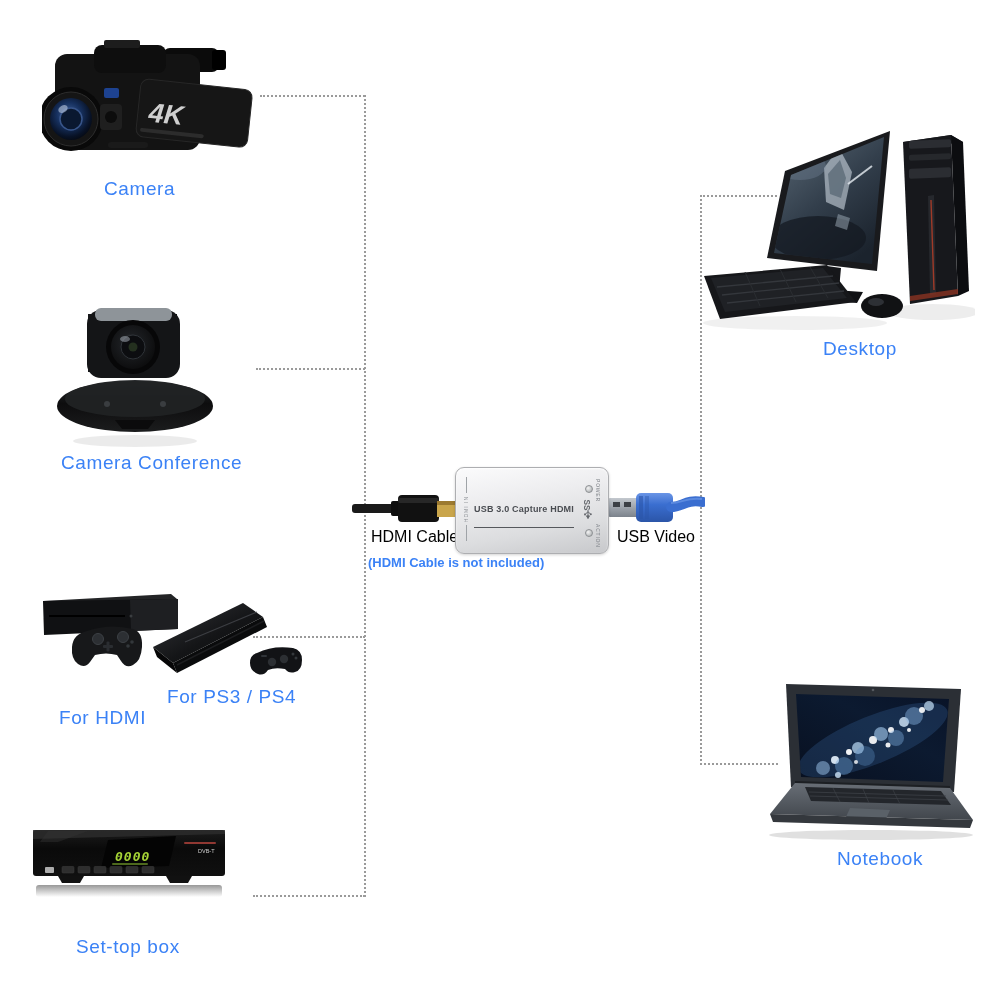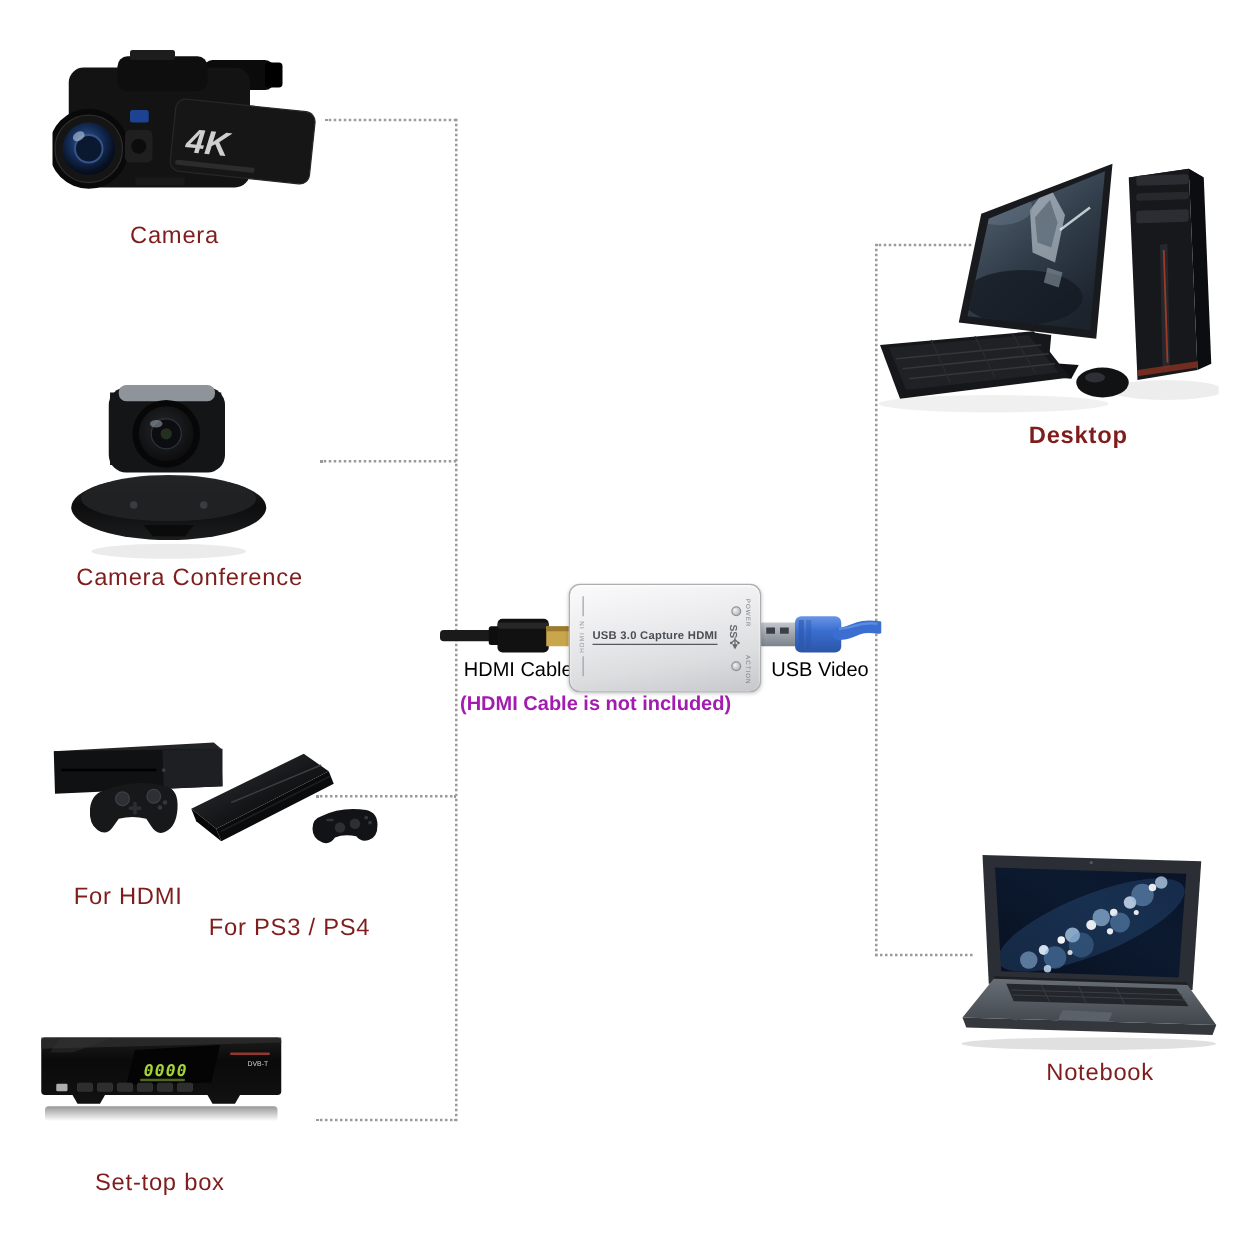--- a/index.html
+++ b/index.html
@@ -10,29 +10,29 @@
   .dash-v{position:absolute;width:0;border-left:2px dotted #9a9a9a;}
   .l-cam{left:260px;top:95px;width:105px;}
   .l-vc{left:256px;top:368px;width:109px;}
   .l-console{left:253px;top:636px;width:112px;}
   .l-stb{left:253px;top:895px;width:112px;}
   .l-vleft{left:364px;top:95px;height:802px;}
   .l-desk{left:700px;top:195px;width:77px;}
   .l-note{left:700px;top:763px;width:78px;}
   .l-vright{left:700px;top:195px;height:570px;}
   
-  .dev-label{position:absolute;font-size:19px;letter-spacing:.6px;color:#7f1d1d;white-space:nowrap;}
+  .dev-label{position:absolute;font-size:19px;letter-spacing:.6px;color:#3b82f6;white-space:nowrap;}
   .cable-label{position:absolute;font-size:16px;color:#000000;white-space:nowrap;}
-  .cable-note{position:absolute;font-size:16px;font-weight:bold;color:#a21caf;white-space:nowrap;}
+  .cable-note{position:absolute;font-size:13px;font-weight:bold;color:#3b82f6;white-space:nowrap;}
   .lab-camera{left:104px;top:178px;}
   .lab-vc{left:61px;top:452px;}
   .lab-xbox{left:59px;top:707px;}
-  .lab-ps{left:167px;top:732px;}
+  .lab-ps{left:167px;top:686px;}
   .lab-stb{left:76px;top:936px;text-align:right;}
-  .lab-desktop{left:823px;top:338px;font-weight:bold;}
+  .lab-desktop{left:823px;top:338px;}
   .lab-notebook{left:837px;top:848px;}
   .lab-hdmi{left:371px;top:528px;}
   .lab-hdmi-note{left:368px;top:555px;}
   .lab-usb{left:617px;top:528px;}
   
   .art{position:absolute;}
   .art-camera{left:42px;top:36px;width:225px;height:142px;}
   .art-vc{left:55px;top:308px;width:195px;height:142px;}
   .art-consoles{left:35px;top:585px;width:280px;height:115px;}
   .art-stb{left:28px;top:820px;width:215px;height:80px;}
@@ -42,21 +42,21 @@
   
   .hdmi-plug{left:352px;top:488px;width:106px;height:42px;}
   .usb-plug{left:605px;top:488px;width:100px;height:40px;}
   
   .capture-device{position:absolute;left:455px;top:467px;width:152px;height:85px;border-radius:9px;
     background:linear-gradient(170deg,#fbfbfc 0%,#ededef 35%,#dcddDF 70%,#c7c8cb 100%);
     border:1px solid #adaeb1;
     box-shadow:inset 0 1px 2px rgba(255,255,255,.85),0 1px 3px rgba(0,0,0,.18);}
   .dev-title-wrap{position:absolute;left:14px;top:30px;width:108px;text-align:center;}
   .dev-title{display:inline-block;font-size:9px;font-weight:bold;color:#4a4d52;letter-spacing:.2px;
-    border-bottom:1px solid #55585c;padding-bottom:2px;white-space:nowrap;}
+    border-bottom:1px solid #55585c;padding-bottom:13px;white-space:nowrap;}
   .dev-port{position:absolute;left:7px;top:9px;height:66px;display:flex;flex-direction:column;
     align-items:center;gap:3px;}
   .tick{width:1px;height:16px;background:#9fa3a7;}
   .vtext{writing-mode:vertical-rl;transform:rotate(180deg);font-size:5px;color:#8d9196;letter-spacing:1px;}
   .led{position:absolute;width:6px;height:6px;border-radius:50%;border:1px solid #8e9194;
     background:radial-gradient(circle at 35% 35%,#f4f4f4,#babdbf 70%,#939699);}
   .led-power{left:129px;top:17px;}
   .led-action{left:129px;top:61px;}
   .vlabel{position:absolute;writing-mode:vertical-rl;font-size:5px;color:#7d8187;letter-spacing:.8px;}
   .lbl-power{left:139px;top:11px;}

